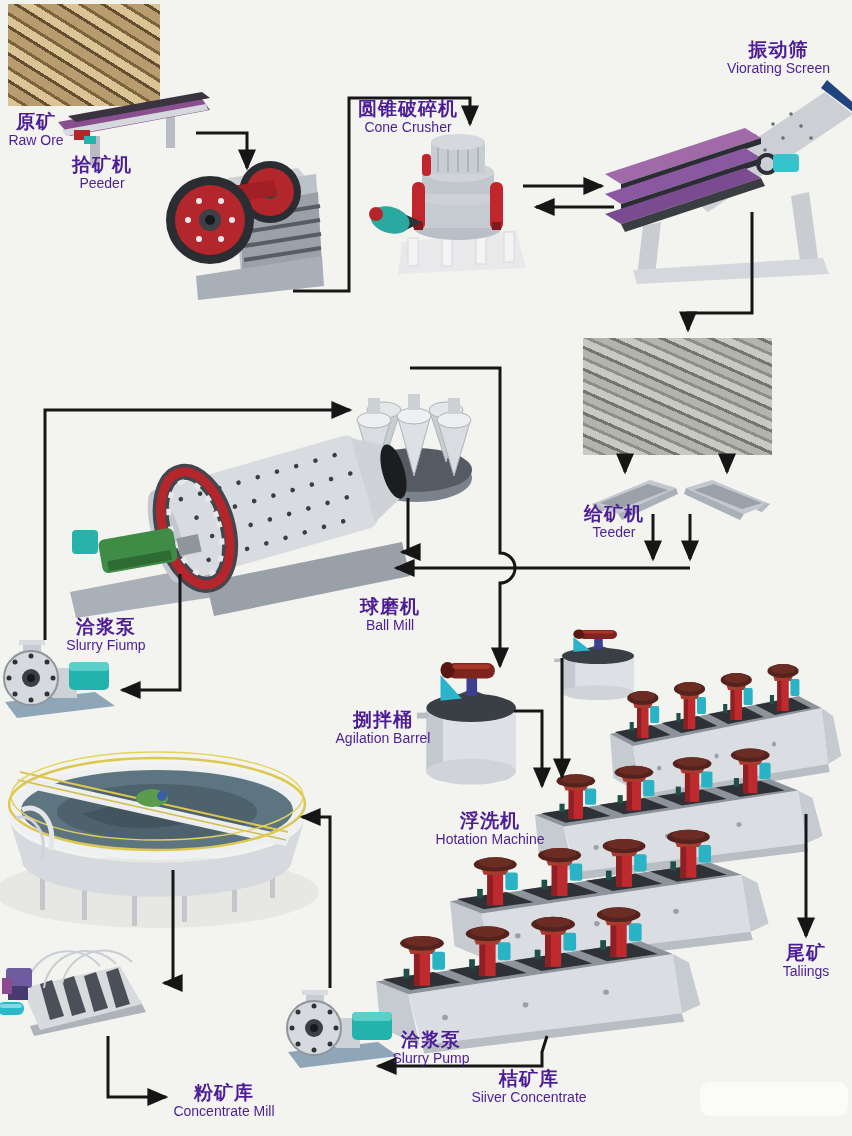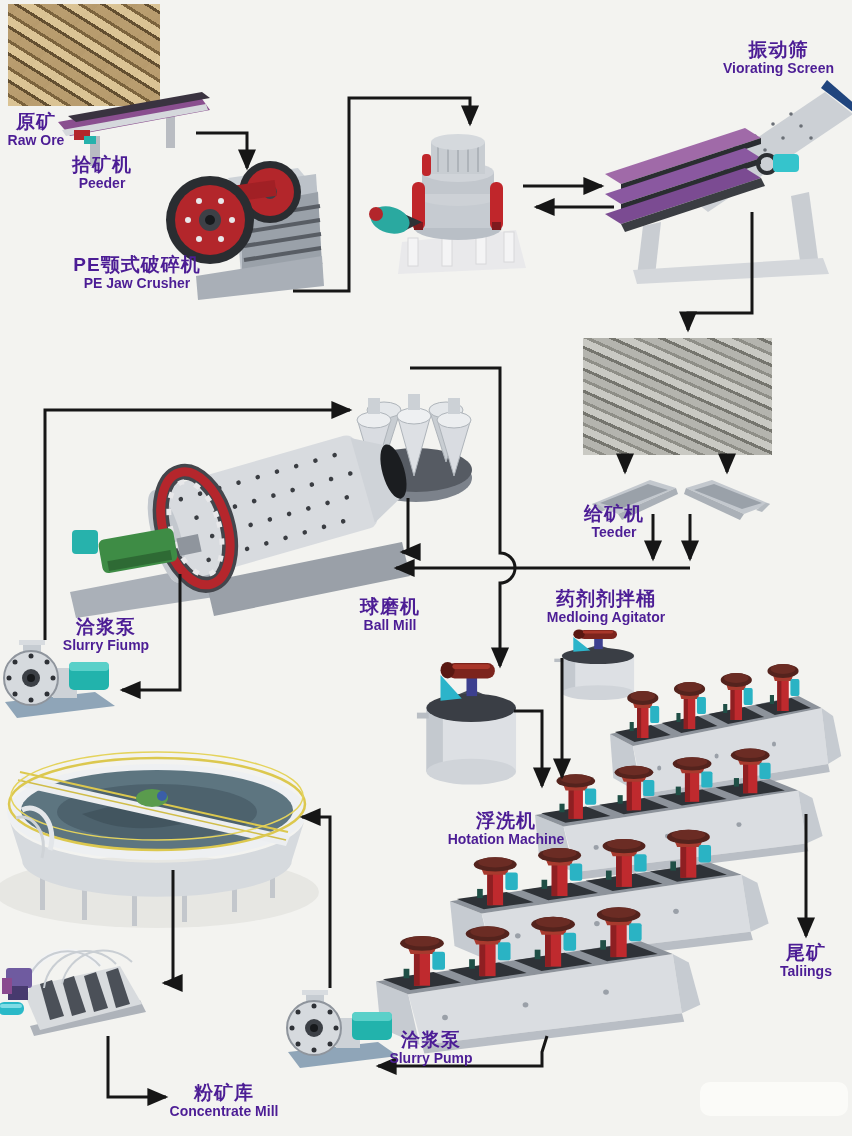--- a/index.html
+++ b/index.html
@@ -19,21 +19,21 @@
   #ore-bin-photo{
     left:583px;top:338px;width:189px;height:117px;
     background-color:#a7a7a0;
     background-image:
       repeating-linear-gradient(24deg, #c9c9c3 0 7px, #8e8e87 7px 10px, #b4b4ae 10px 17px, #75756e 17px 20px),
       repeating-linear-gradient(-56deg, rgba(231,231,225,.55) 0 9px, rgba(119,119,111,.55) 9px 12px, rgba(166,166,158,.55) 12px 21px);
   }
   #diagram-svg{position:absolute;left:0;top:0;z-index:2;}
   .lbl{position:absolute;z-index:3;text-align:center;color:#4c1d95;line-height:1.1;}
   .lbl .zh{font-size:19px;font-weight:700;letter-spacing:1px;}
-  .lbl .en{font-size:14px;font-weight:700;letter-spacing:0;}
+  .lbl .en{font-size:14px;font-weight:400;letter-spacing:0;}
   #watermark{position:absolute;z-index:1;left:700px;top:1082px;width:148px;height:34px;
     background:#fbfbf8;border-radius:10px;}
   .flow{fill:none;stroke:#161616;stroke-width:3;}
 </style>
 </head>
 <body>
 
 <div id="stage">
 
   <div id="raw-ore-photo" class="photo"></div>
@@ -367,54 +367,58 @@
   </svg>
 
   <div class="lbl" style="left:0;top:112px;width:72px">
     <div class="zh">原矿</div>
     <div class="en">Raw Ore</div>
   </div>
   <div class="lbl" style="left:58px;top:155px;width:88px">
     <div class="zh">拾矿机</div>
     <div class="en">Peeder</div>
   </div>
-  <div class="lbl" style="left:58px;top:255px;width:158px">
-    <div class="zh">PE颚式破碎机</div>
-    <div class="en">PE Jaw Crusher</div>
+  <div class="lbl" style="left:338px;top:99px;width:140px">
+    <div class="zh">圆锥破碎机</div>
+    <div class="en">Cone Crusher</div>
   </div>
   <div class="lbl" style="left:705px;top:40px;width:147px">
     <div class="zh">振动筛</div>
     <div class="en">Viorating Screen</div>
   </div>
   <div class="lbl" style="left:558px;top:504px;width:112px">
     <div class="zh">给矿机</div>
     <div class="en">Teeder</div>
   </div>
   <div class="lbl" style="left:338px;top:597px;width:104px">
     <div class="zh">球磨机</div>
     <div class="en">Ball Mill</div>
   </div>
-  <div class="lbl" style="left:528px;top:589px;width:156px">
-    <div class="zh">药剂剂拌桶</div>
-    <div class="en">Medloing Agitator</div>
-  </div>
   <div class="lbl" style="left:42px;top:617px;width:128px">
     <div class="zh">洽浆泵</div>
     <div class="en">Slurry Fiump</div>
   </div>
-  <div class="lbl" style="left:428px;top:811px;width:156px">
+  <div class="lbl" style="left:306px;top:710px;width:154px">
+    <div class="zh">捌拌桶</div>
+    <div class="en">Agilation Barrel</div>
+  </div>
+  <div class="lbl" style="left:412px;top:811px;width:156px">
     <div class="zh">浮洗机</div>
     <div class="en">Hotation Machine</div>
   </div>
   <div class="lbl" style="left:752px;top:943px;width:108px">
     <div class="zh">尾矿</div>
     <div class="en">Taliings</div>
   </div>
   <div class="lbl" style="left:148px;top:1083px;width:152px">
     <div class="zh">粉矿库</div>
     <div class="en">Concentrate Mill</div>
   </div>
   <div class="lbl" style="left:372px;top:1030px;width:118px">
     <div class="zh">洽浆泵</div>
     <div class="en">Slurry Pump</div>
   </div>
+  <div class="lbl" style="left:448px;top:1069px;width:162px">
+    <div class="zh">桔矿库</div>
+    <div class="en">Siiver Concentrate</div>
+  </div>
 
 </div>
 
 </body></html>

